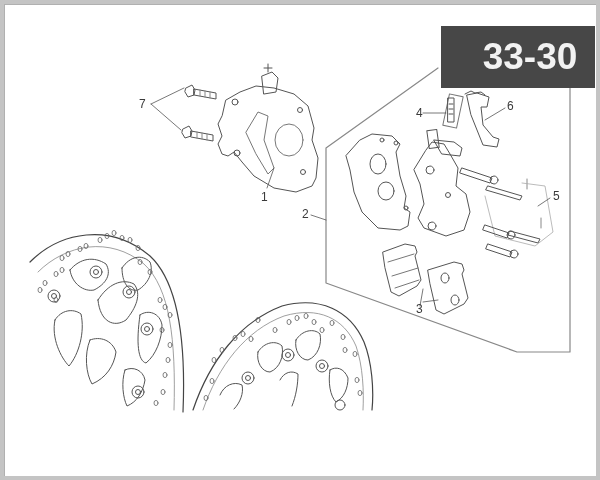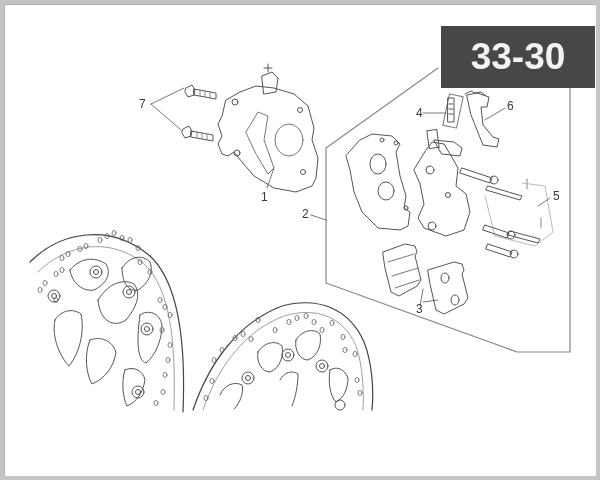--- a/index.html
+++ b/index.html
@@ -4,23 +4,23 @@
 <style>
   html, body { margin: 0; padding: 0; background: #ffffff; }
   body { width: 600px; height: 480px; overflow: hidden; position: relative; font-family: "Liberation Sans", sans-serif; }
   .frame {
     position: absolute; left: 0; top: 0; width: 600px; height: 480px;
     box-sizing: border-box; border: 4px solid #c4c4c4; background: #ffffff;
     box-shadow: inset 1px 1px 0 #b0b0b0;
   }
   .diagram { position: absolute; left: 0; top: 0; width: 600px; height: 480px; }
   .badge {
-    position: absolute; left: 441px; top: 26px; width: 154px; height: 62px;
+    position: absolute; left: 441px; top: 26px; width: 130px; height: 62px;
     background: #474747; color: #f2f2f2; display: flex; align-items: center; justify-content: center;
-    font-family: "Liberation Sans", sans-serif; font-weight: bold; font-size: 37px; letter-spacing: 0px;
+    font-family: "Liberation Sans", sans-serif; font-weight: bold; font-size: 37px; letter-spacing: 0px; padding-left: 24px;
   }
   .callout {
     position: absolute; font-family: "Liberation Sans", sans-serif; font-size: 12px; color: #3a3a3a; line-height: 1;
   }
 </style>
 </head>
 <body>
 
 <div class="frame"></div>
 

